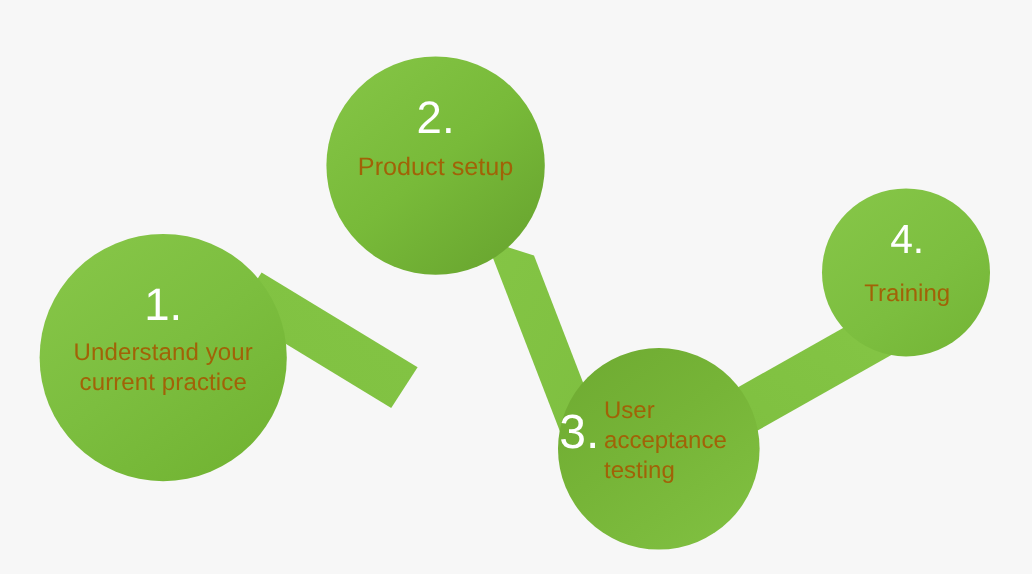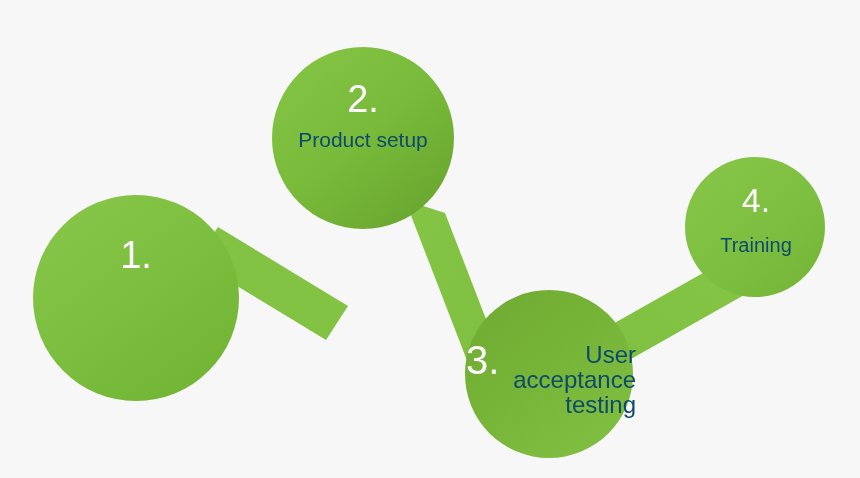--- a/index.html
+++ b/index.html
@@ -35,21 +35,21 @@
   }
   .node-num {
     display: block;
     font-weight: 400;
     line-height: 1.0;
     color: #ffffff;
   }
   .node-title {
     display: block;
     font-weight: 400;
-    color: #0c4a6e;
+    color: #a16207;
   }
 
   
   #label-node-1 {
     left: 33px;
     top: 236px;
     width: 206px;
   }
   #label-node-1 .node-num { font-size: 38px; }
   #label-node-1 .node-title {
@@ -82,24 +82,24 @@
     align-items: flex-start;
     justify-content: flex-start;
   }
   #label-node-3 .node-num {
     font-size: 40px;
     line-height: 40px;
     margin-top: 10px;
     margin-right: 4px;
   }
   #label-node-3 .node-title {
-    font-size: 24px;
+    font-size: 20px;
     line-height: 25px;
-    text-align: right;
-    margin-top: 12px;
+    text-align: left;
+    margin-top: 0px;
   }
 
   
   #label-node-4 {
     left: 687px;
     top: 183px;
     width: 138px;
   }
   #label-node-4 .node-num { font-size: 34px; }
   #label-node-4 .node-title {
@@ -158,20 +158,21 @@
     <g>
       <circle cx="136" cy="298" r="103" fill="url(#grad1)"></circle>
       <circle cx="363" cy="138" r="91" fill="url(#grad2)"></circle>
       <circle cx="549" cy="374" r="84" fill="url(#grad3)"></circle>
       <circle cx="755" cy="227" r="70" fill="url(#grad4)"></circle>
     </g>
   </svg>
 
   <div class="node-label" id="label-node-1">
     <span class="node-num">1.</span>
+    <span class="node-title">Understand your current practice</span>
   </div>
 
   <div class="node-label" id="label-node-2">
     <span class="node-num">2.</span>
     <span class="node-title">Product setup</span>
   </div>
 
   <div class="node-label" id="label-node-3">
     <span class="node-num">3.</span>
     <span class="node-title">User acceptance testing</span>

